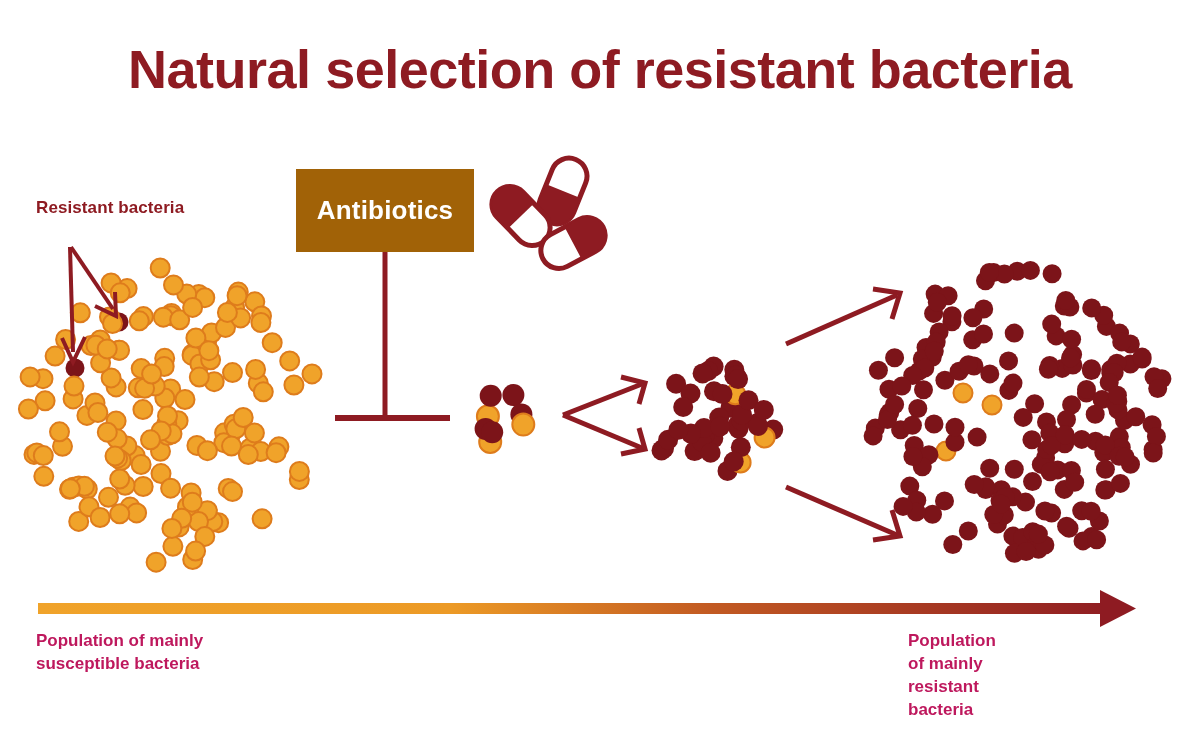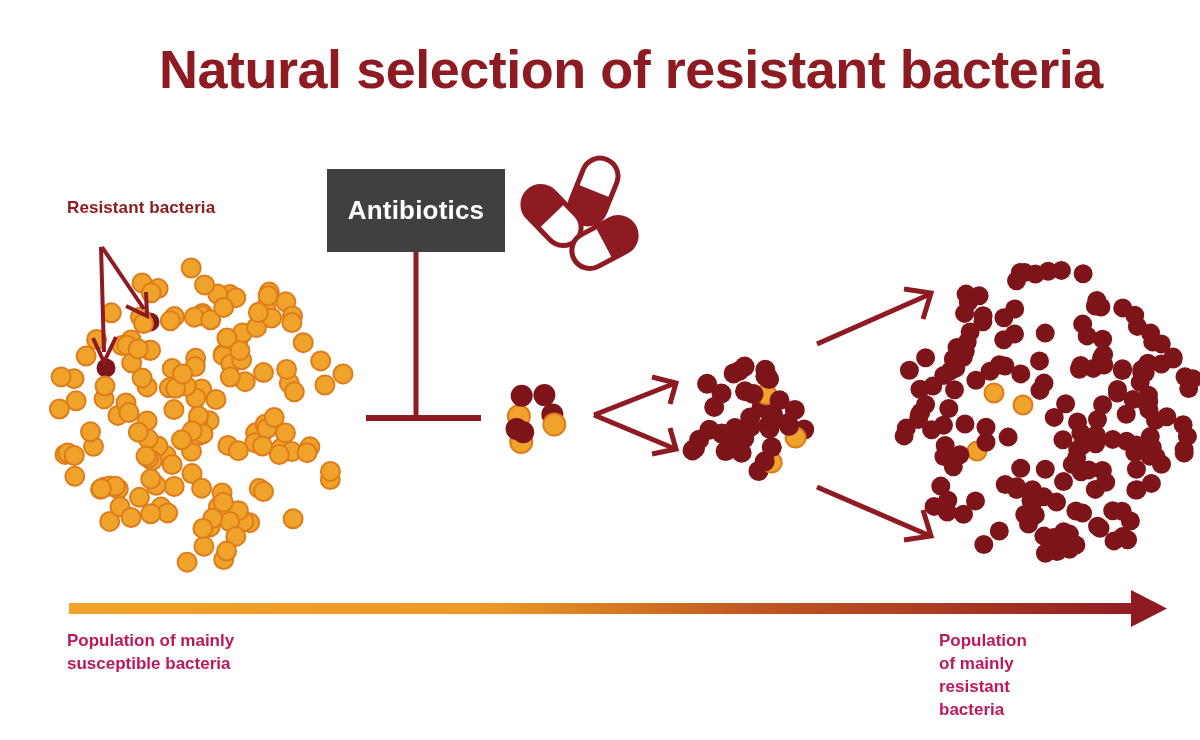--- a/index.html
+++ b/index.html
@@ -3,21 +3,21 @@
 <meta charset="utf-8">
 <style>
   html,body{margin:0;padding:0;}
   body{
     width:1200px;height:740px;
     background:#ffffff;
     font-family:"Liberation Sans", sans-serif;
     overflow:hidden;
     position:relative;
   }
-  #stage{position:absolute;left:0;top:0;width:988px;height:740px;margin-left:31px;}
+  #stage{position:absolute;left:0;top:0;width:988px;height:740px;}
   svg.layer{position:absolute;left:0;top:0;width:1200px;height:740px;}
 
   .title{
     position:absolute;
     left:0;top:38px;width:1200px;
     text-align:center;
     font-size:54px;
     font-weight:700;
     letter-spacing:-0.5px;
     color:#8E1B22;
@@ -29,21 +29,21 @@
     left:36px;top:198px;
     font-size:17px;font-weight:700;
     color:#8E1B22;
     letter-spacing:0.1px;
   }
 
   .antibiotics-box{
     position:absolute;
     left:296px;top:169px;
     width:178px;height:83px;
-    background:#404040;
+    background:#a16207;
     display:flex;align-items:center;justify-content:center;
   }
   .antibiotics-box span{
     color:#ffffff;
     font-size:26px;font-weight:700;
     letter-spacing:0.2px;
   }
 
   .bottom-label{
     position:absolute;

